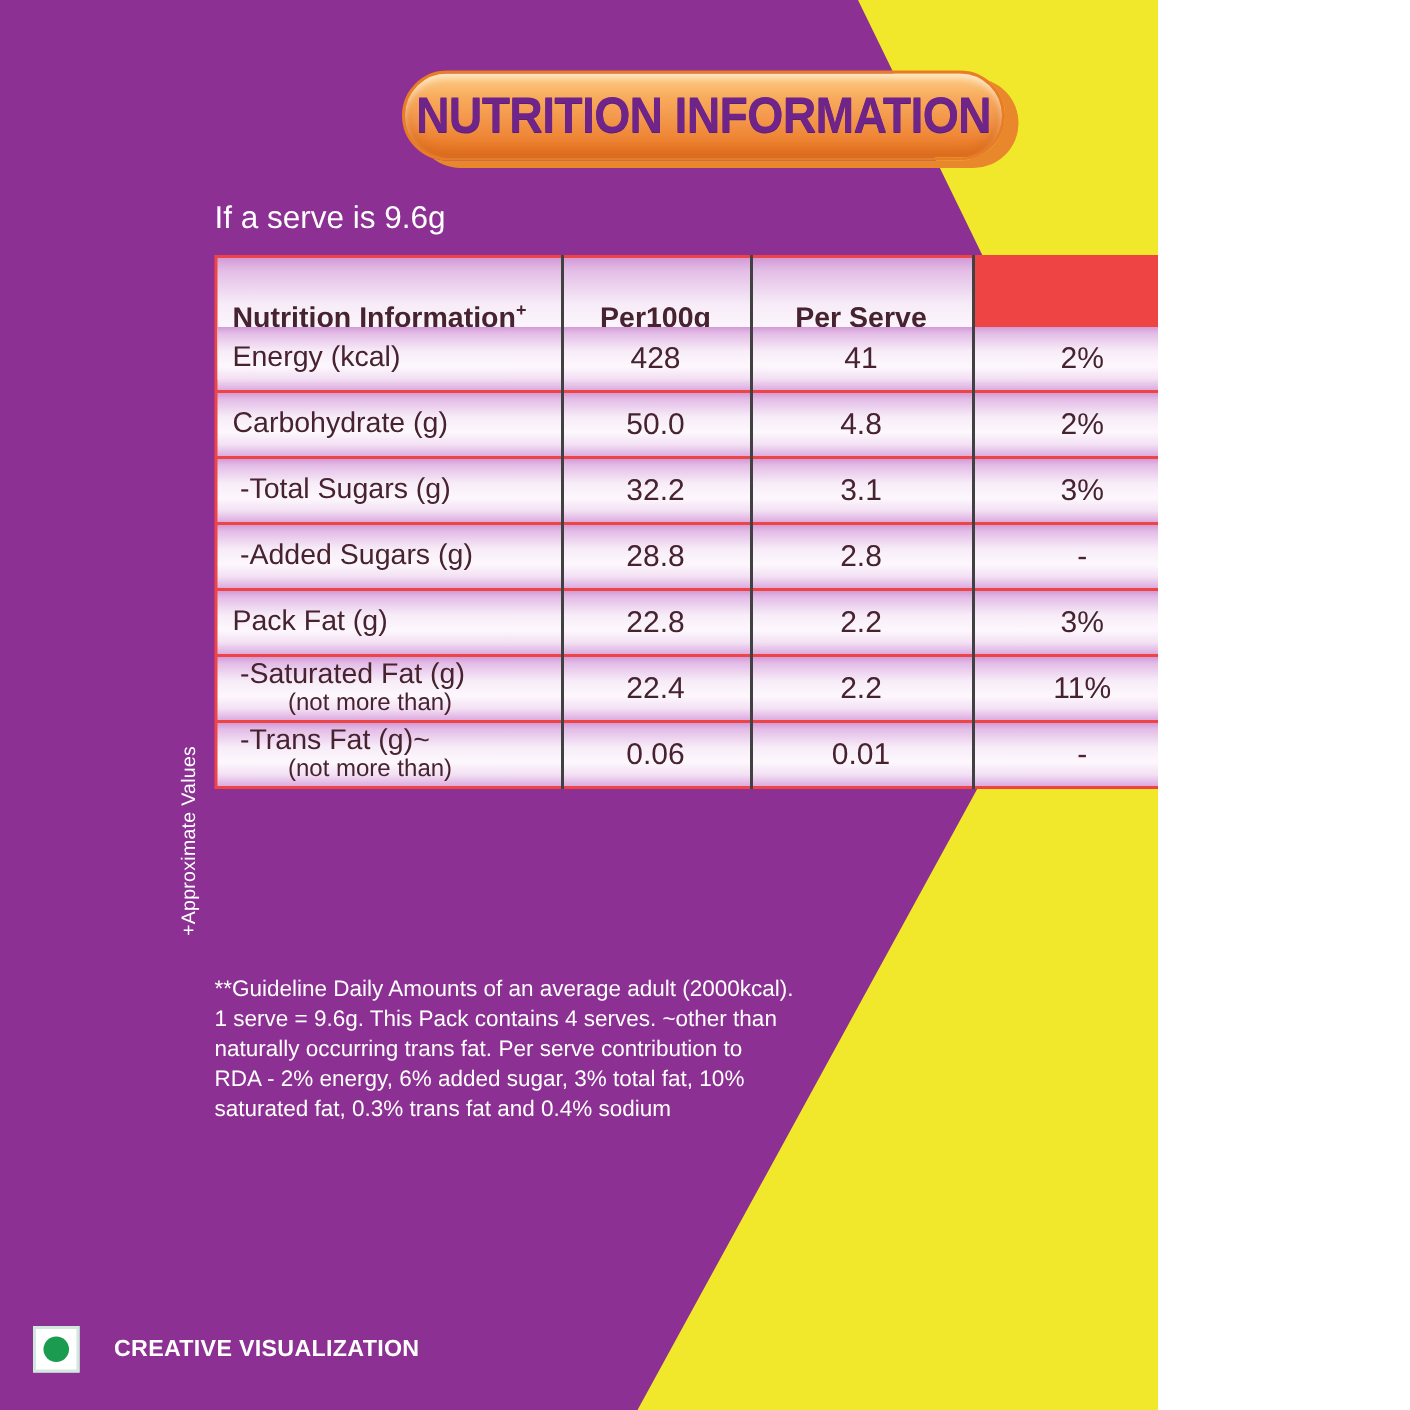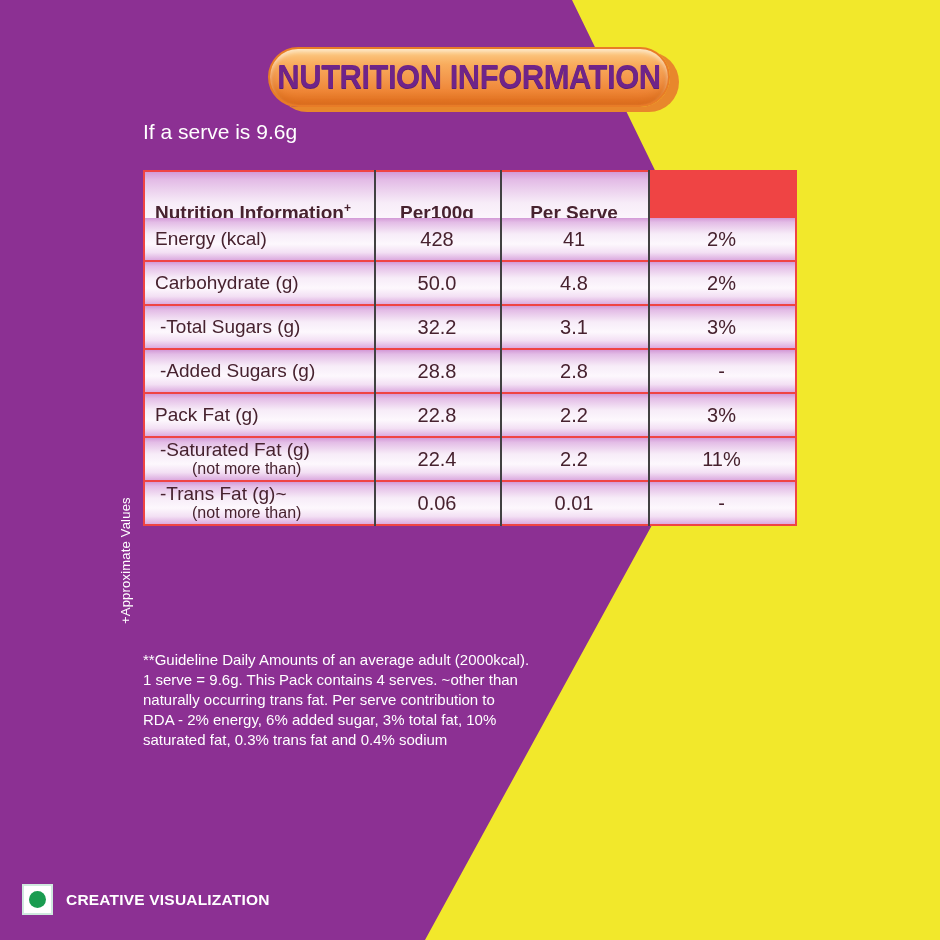--- a/index.html
+++ b/index.html
@@ -1,17 +1,17 @@
 <!DOCTYPE html>
 <html><head>
 <meta charset="utf-8">
 <style>
   html,body { margin:0; padding:0; }
   .stage {
-    position:relative; width:940px; height:940px; overflow:hidden;
+    position:relative; width:772px; height:940px; overflow:hidden;
     background:#8c3093;
     font-family:"Liberation Sans", sans-serif;
   }
   .yellow-wedge {
     position:absolute; left:0; top:0; width:940px; height:940px;
     background:#f2e82b;
     clip-path:polygon(572px 0px, 940px 0px, 940px 940px, 425px 940px, 745px 355px);
   }
 
   
@@ -23,21 +23,21 @@
     box-shadow:9px 5px 0 0 #e8872c, inset 0 3px 4px rgba(255,255,255,.55), inset 0 -6px 8px rgba(190,90,10,.35);
     display:flex; align-items:center; justify-content:center;
   }
   .banner-text {
     font-size:31px; font-weight:bold; color:#6f2489;
     letter-spacing:-0.5px; transform:scaleY(1.08);
     text-shadow:0 1px 0 #5c1f72;
   }
 
   .serve-note {
-    position:absolute; left:143px; top:120px;
+    position:absolute; left:143px; top:134px;
     color:#ffffff; font-size:21px;
   }
 
   .side-note {
     position:absolute; left:118px; top:462px; height:162px;
     writing-mode:vertical-rl; transform:rotate(180deg);
     color:#ffffff; font-size:13px; letter-spacing:0.2px;
   }
 
   
@@ -68,21 +68,21 @@
   .cell.col4h { flex-direction:column; justify-content:center; line-height:1;margin-top:48px; }
   .cell.col4h .sub { font-size:13px; font-weight:normal; margin-top:1px; }
   sup { font-size:12px; line-height:0; }
 
   .footnote {
     position:absolute; left:143px; top:650px; width:460px;
     color:#ffffff; font-size:15px; line-height:20px;
     white-space:pre-line;
   }
 
-  .footer { position:absolute; left:22px; top:884px; display:flex; align-items:center; gap:13px; }
+  .footer { position:absolute; left:22px; top:884px; display:flex; align-items:center; gap:23px; }
   .veg-mark {
     width:31px; height:31px; background:#ffffff; border:2px solid #cfe9de;
     box-sizing:border-box; display:flex; align-items:center; justify-content:center;
   }
   .veg-dot { width:17px; height:17px; border-radius:50%; background:#1a9c50; }
   .footer-label { color:#ffffff; font-weight:bold; font-size:15.5px; letter-spacing:0.2px; }
 </style>
 </head>
 <body>
 

